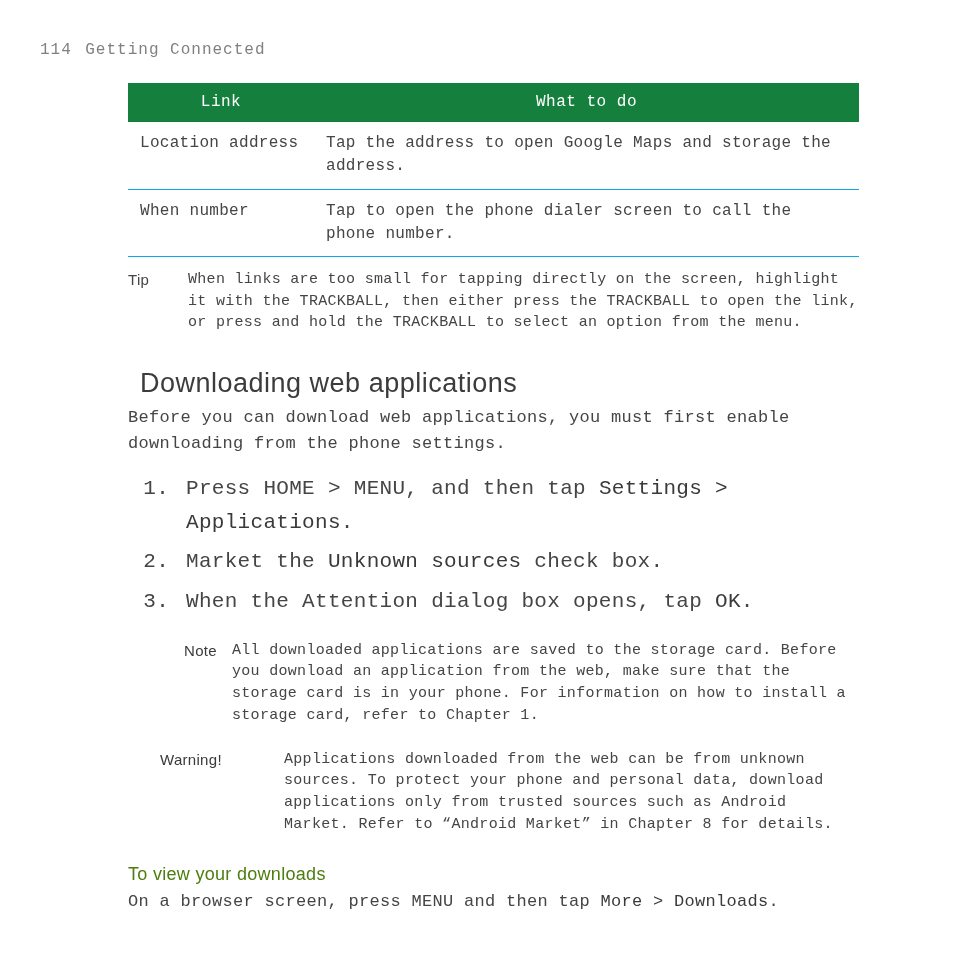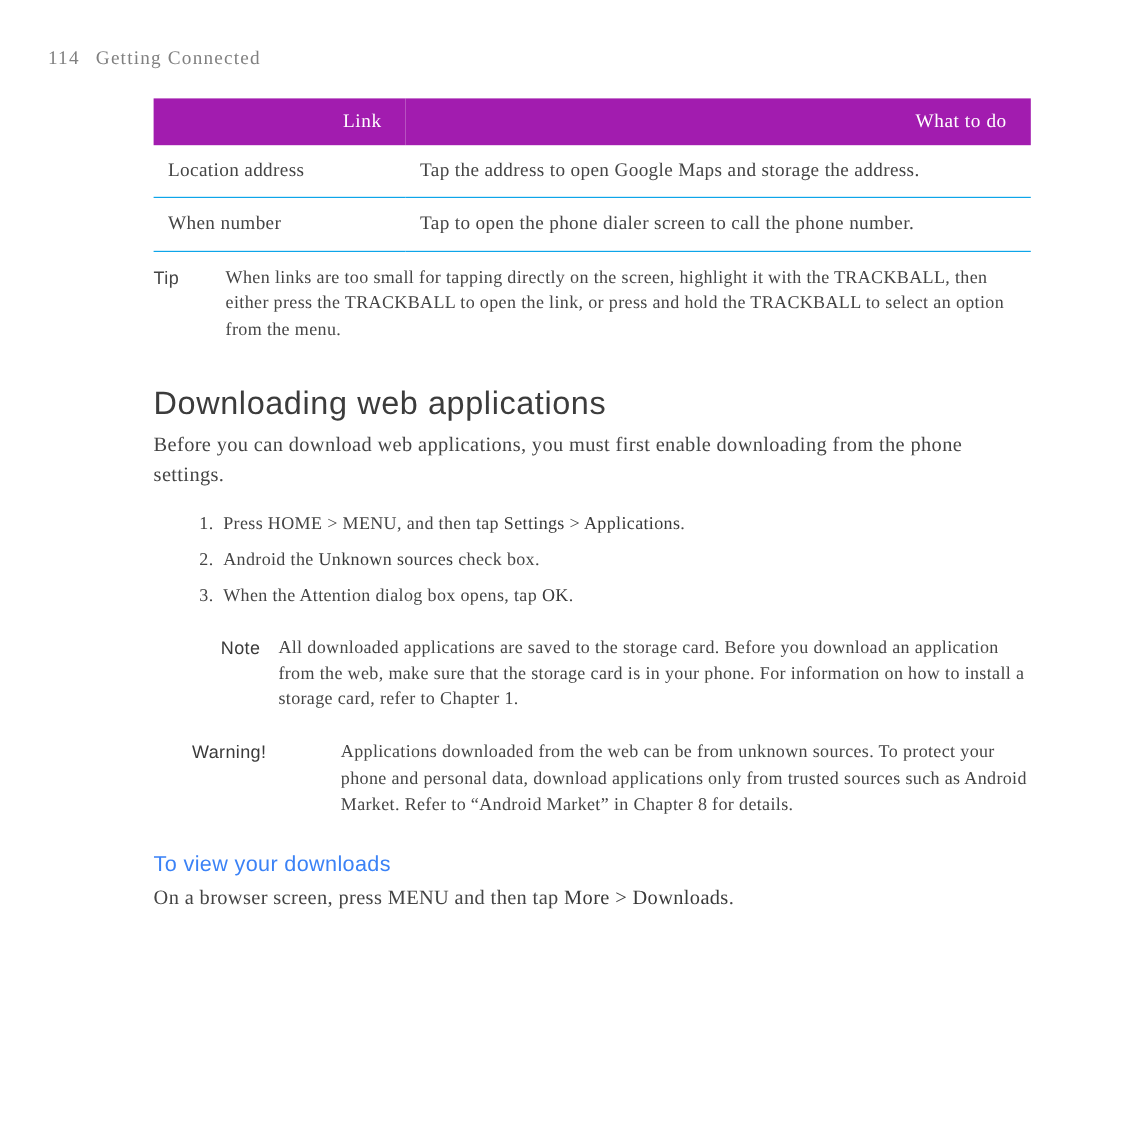--- a/index.html
+++ b/index.html
@@ -29,25 +29,25 @@
   .content {
     margin-left: 88px;
   }
   table.linktable {
     border-collapse: collapse;
     width: 100%;
     font-size: 16px;
     line-height: 1.45;
   }
   table.linktable th {
-    background: #a21caf;
+    background: #15803d;
     color: #fff;
-    text-align: right;
+    text-align: center;
     font-weight: 300;
-    padding: 8px 20px;
+    padding: 8px 8px;
     letter-spacing: 0.5px;
   }
   table.linktable td {
     padding: 10px 12px;
     border-bottom: 1px solid #0ea5e9;
     vertical-align: top;
   }
   .col-link { width: 170px; }
   .tipblock, .noteinner, .warnblock {
     display: flex;
@@ -61,31 +61,31 @@
     font-weight: 300;
   }
   .warnblock .label { width: 124px; }
   .tipblock .text, .noteinner .text, .warnblock .text {
     flex: 1;
   }
   h2.sectiontitle {
     font-size: 27px;
     font-weight: 300;
     color: #3c3c3c;
-    margin: 34px 0 6px 0;
+    margin: 34px 0 6px 12px;
     letter-spacing: 0.5px;
   }
   p.intro {
     font-size: 17px;
     line-height: 1.5;
     margin: 0 0 16px 0;
     font-weight: 300;
   }
   ol.steps {
-    font-size: 15px;
+    font-size: 21px;
     line-height: 1.6;
     padding-left: 54px;
     margin: 0 0 14px 0;
     font-weight: 300;
   }
   ol.steps li {
     padding-left: 4px;
     margin-bottom: 6px;
   }
   .bold {
@@ -99,30 +99,30 @@
   }
   .noteinner .label {
     width: 48px;
     flex-shrink: 0;
     font-weight: 400;
     color: #3a3a3a;
   }
   h3.subheading {
     font-size: 18px;
     font-weight: 300;
-    color: #3b82f6;
+    color: #4d7c0f;
     margin: 28px 0 4px 0;
   }
   p.bodytext {
     font-size: 17px;
     line-height: 1.5;
     margin: 0;
     font-weight: 300;
   }
-  td, th, li, p, .text, span { font-family: Liberation Serif, serif; }
+  td, th, li, p, .text, span { font-family: Liberation Mono, monospace; }
 </style>
 </head>
 <body>
 
 <div class="page">
 
   <div class="header">
     <span class="pg">114</span>
     <span>Getting Connected</span>
   </div>
@@ -155,21 +155,21 @@
 
     <h2 class="sectiontitle">Downloading web applications</h2>
 
     <p class="intro">Before you can download web applications, you must first enable downloading from the phone settings.</p>
 
     <ol class="steps">
       <li>
         <span>Press HOME &gt; MENU, and then tap </span><span class="bold">Settings &gt; Applications</span><span>.</span>
       </li>
       <li>
-        <span>Android the </span><span class="bold">Unknown sources</span><span> check box.</span>
+        <span>Market the </span><span class="bold">Unknown sources</span><span> check box.</span>
       </li>
       <li>
         <span>When the Attention dialog box opens, tap </span><span class="bold">OK</span><span>.</span>
       </li>
     </ol>
 
     <div class="noteinner">
       <div class="label">Note</div>
       <div class="text">All downloaded applications are saved to the storage card. Before you download an application from the web, make sure that the storage card is in your phone. For information on how to install a storage card, refer to Chapter 1.</div>
     </div>

